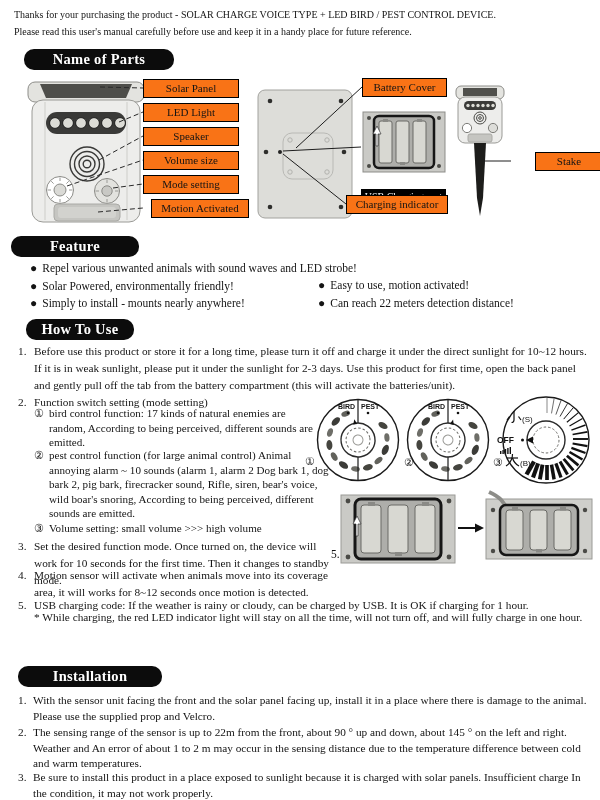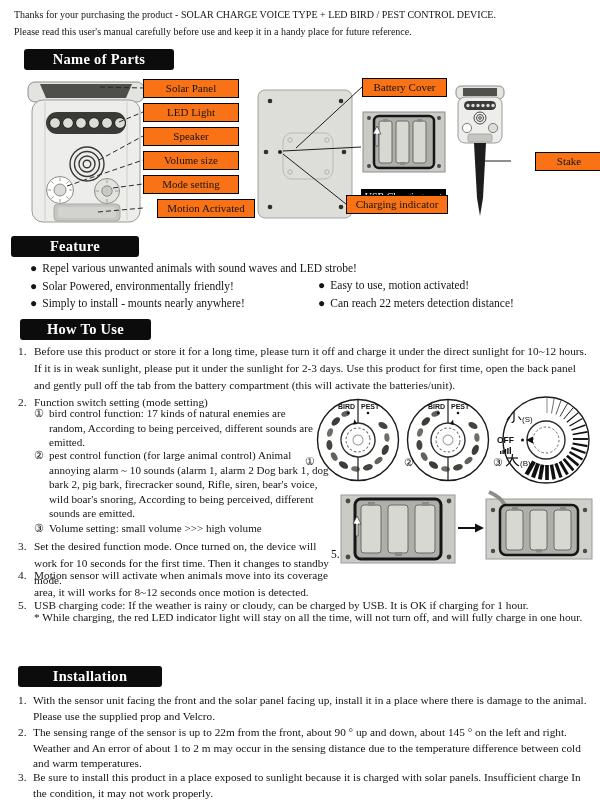--- a/index.html
+++ b/index.html
@@ -1,25 +1,25 @@
 <!DOCTYPE html>
 <html><head>
 <meta charset="utf-8">
 <style>
   html,body{margin:0;padding:0;background:#fff;}
   .page{position:relative;width:600px;height:800px;background:#fff;overflow:hidden;
         font-family:"Liberation Serif",serif;color:#141414;}
   .abs{position:absolute;}
   .intro{left:14px;top:6px;width:578px;font-size:10px;line-height:17px;}
   .badge{position:absolute;background:#0c0c0c;color:#fff;font-weight:bold;
-         font-size:14.5px;height:21px;line-height:21px;border-radius:3px;
+         font-size:14.5px;height:21px;line-height:21px;border-radius:10px;
          text-align:center;letter-spacing:.3px;}
   #badge-parts{left:24px;top:49px;width:150px;}
   #badge-feature{left:11px;top:236px;width:128px;}
-  #badge-howto{left:20px;top:319px;width:131px;text-align:center;}
+  #badge-howto{left:26px;top:319px;width:108px;text-align:center;}
   #badge-install{left:18px;top:666px;width:144px;}
   .plabel{position:absolute;border:1px solid #000;background:#f97316;height:17px;
           line-height:17px;font-size:11px;text-align:center;}
   .usbbar{position:absolute;background:#000;color:#fff;height:16px;line-height:16px;
           font-size:10px;text-align:center;margin-top:18px;}
   .feat-item{display:flex;gap:5px;font-size:11.5px;line-height:17.5px;}
   .bullet{font-size:12px;line-height:17.5px;}
   .li{display:flex;position:absolute;font-size:11.3px;line-height:17px;}
   .li .num{width:16px;flex:none;}
   .sub{display:flex;position:absolute;font-size:11.1px;line-height:14.6px;}
@@ -176,21 +176,21 @@
       <polygon points="474,143 486,143 483,198 480,216 477,198" fill="#1d1d1b"></polygon>
       <line x1="483" y1="161" x2="511" y2="161" stroke="#1e1e1e"></line>
     </g>
   </svg>
 
   <div class="plabel" style="left:143px;top:79px;width:94px">Solar Panel</div>
   <div class="plabel" style="left:143px;top:103px;width:94px">LED Light</div>
   <div class="plabel" style="left:143px;top:127px;width:94px">Speaker</div>
   <div class="plabel" style="left:143px;top:151px;width:94px">Volume size</div>
   <div class="plabel" style="left:143px;top:175px;width:94px">Mode setting</div>
-  <div class="plabel" style="left:157px;top:199px;width:96px">Motion Activated</div>
+  <div class="plabel" style="left:151px;top:199px;width:96px">Motion Activated</div>
   <div class="plabel" style="left:362px;top:78px;width:83px">Battery Cover</div>
   <div class="usbbar" style="left:361px;top:171px;width:85px">USB Charging port</div>
   <div class="plabel" style="left:346px;top:195px;width:100px">Charging indicator</div>
   <div class="plabel" style="left:535px;top:152px;width:66px">Stake</div>
 
   <div class="abs" style="left:30px;top:260px">
     <div class="feat-item">
       <span class="bullet">●</span>
       <span>Repel various unwanted animals with sound waves and LED strobe!</span>
       </div>

